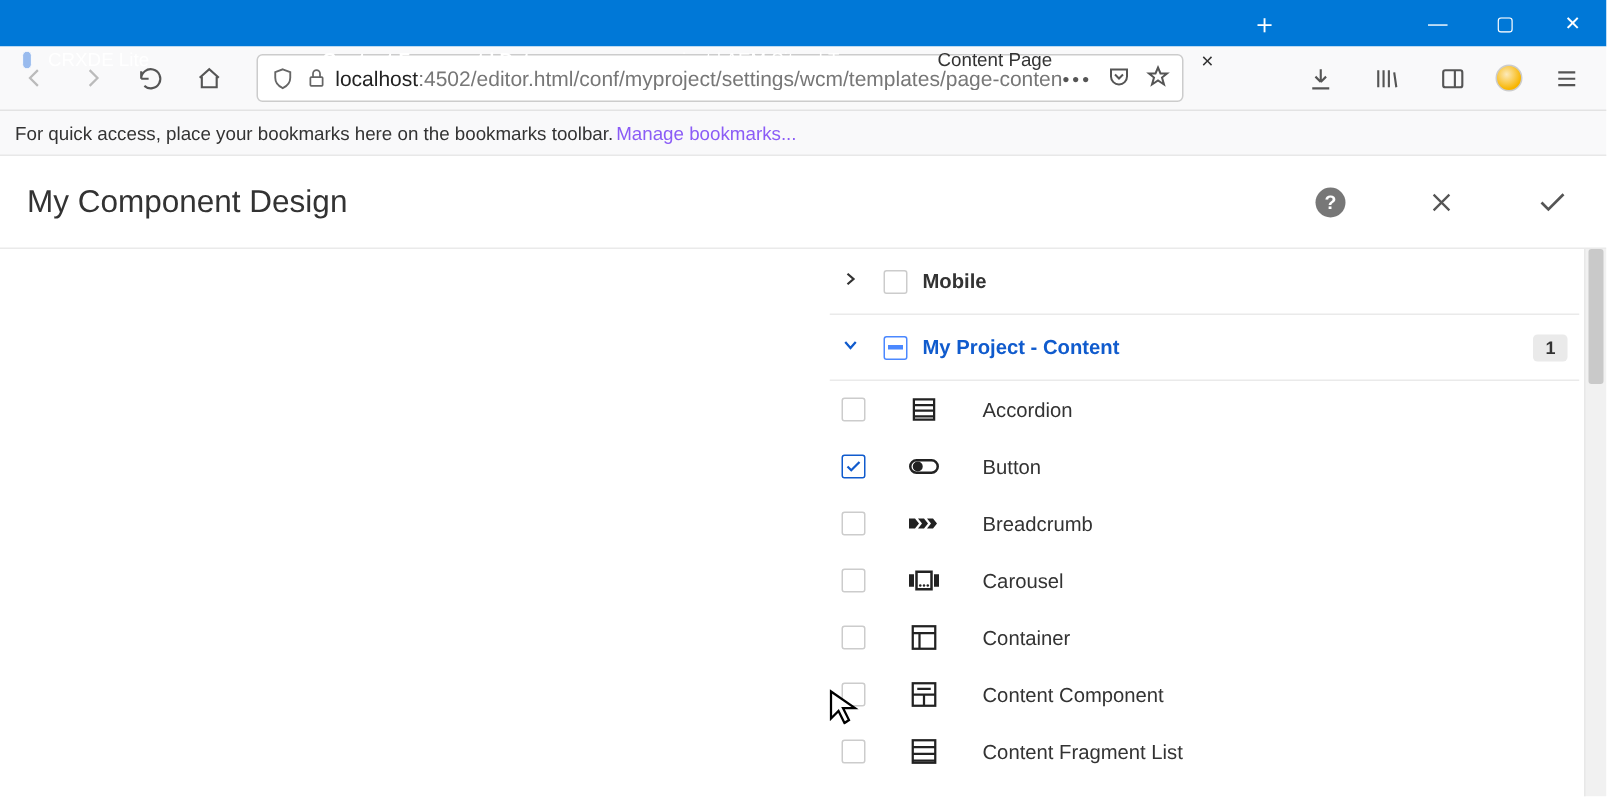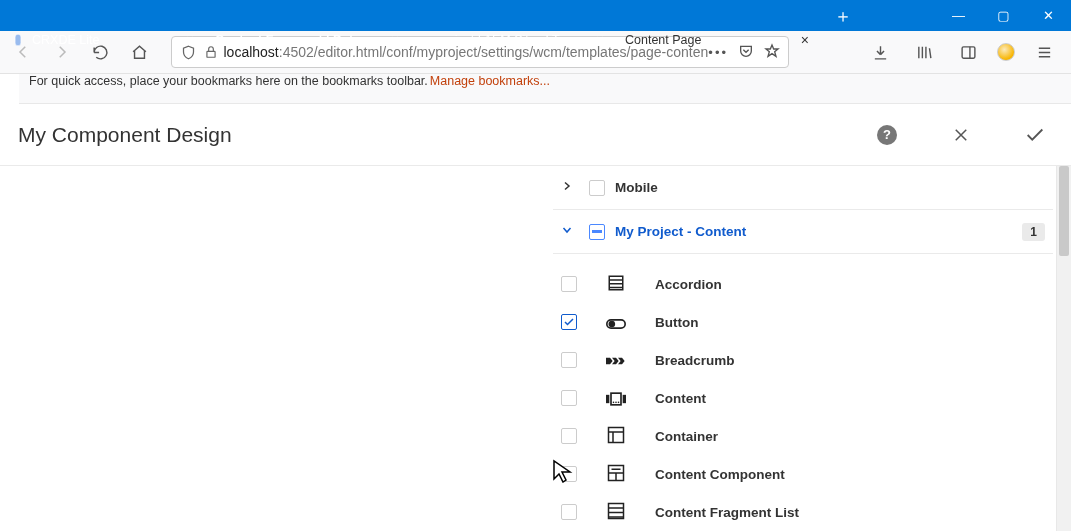--- a/index.html
+++ b/index.html
@@ -22,22 +22,22 @@
   .nav-btn { width: 30px; height: 30px; display: flex; align-items: center; justify-content: center; color: #555; border-radius: 4px; }
   .nav-btn.disabled { color: #bbb; }
   .urlbar { flex: 1; height: 32px; border: 1px solid #ccc; border-radius: 4px; background: #fff; display: flex; align-items: center; padding: 0 8px; margin: 0 60px 0 4px; max-width: 640px; }
   .urlbar .icon { width: 18px; display:flex; justify-content:center; color: #666; margin-right: 4px; }
   .urlbar .text { flex: 1; white-space: nowrap; overflow: hidden; text-overflow: ellipsis; font-size: 14px; color: #777; }
   .urlbar .text .host { color: #222; }
   .url-right { display:flex; align-items:center; gap:10px; color:#555; }
   .nav-right { display:flex; gap:14px; align-items:center; margin-left:auto; }
   .avatar { width:18px; height:18px; border-radius:50%; background: radial-gradient(circle at 40% 35%, #fceabb 0%, #f8b500 70%); border:1px solid #ccc; }
 
-  .bookmarkbar { height: 30px; background: #F9F9FA; display:flex; padding: 0 10px; font-size: 12.5px; color:#333; border-bottom:1px solid #e8e8e8;margin-left:19px; }
-  .bookmarkbar a { color:#c2410c; text-decoration:none; margin-left: 2px; }
+  .bookmarkbar { height: 30px; background: #F9F9FA; display:flex; align-items:center; padding: 0 10px; font-size: 12.5px; color:#333; border-bottom:1px solid #e8e8e8; }
+  .bookmarkbar a { color:#8b5cf6; text-decoration:none; margin-left: 2px; }
 
   
   .page { position: relative; height: calc(531px - 31px - 43px - 30px); background: #fff; }
   .dialog-header { height: 62px; display:flex; align-items:center; padding: 0 18px; border-bottom: 1px solid #eaeaea; gap: 38px; }
   .dialog-header h1 { font-size: 21px; font-weight: 400; color:#333; flex:1; }
   .dialog-header .hbtn { width:36px; height:36px; display:flex; align-items:center; justify-content:center; color:#6d6d6d; }
   .help-circle { width:20px; height:20px; border-radius:50%; background:#777; color:#fff; font-weight:bold; display:flex; align-items:center; justify-content:center; font-size:13px; }
 
   .content-area { position: absolute; top:62px; bottom:0; left:0; right:0; overflow:hidden; }
   .comp-panel { position:absolute; right:18px; top:0; bottom:0; width:500px; overflow-y:auto; border-right: 0; }
@@ -48,21 +48,21 @@
 
   .group-header { display:flex; align-items:center; height:44px; border-bottom:1px solid #eaeaea; padding-left:8px; gap:10px; }
   .group-header .toggle { width:18px; color:#555; }
   .group-header .check { width:16px; height:16px; border:1px solid #ccc; border-radius:2px; display:flex; align-items:center; justify-content:center; }
   .group-header.expanded .check { border-color:#4b88ff; }
   .group-header.expanded .check .minus { width:10px; height:3px; background:#4b88ff; }
   .group-header .name { font-weight: 700; font-size:13.5px; color:#333; }
   .group-header.expanded .name { color:#105bcd;text-align:center; }
   .group-header .badge { margin-left:auto; margin-right:8px; background:#eaeaea; border-radius:3px; padding:2px 8px; font-size:12px; font-weight:600; color:#333; }
 
-  .comp-item { display:flex; align-items:flex-end; height:38px; padding-left:8px; gap:28px;font-weight:bold; }
+  .comp-item { display:flex; align-items:center; height:38px; padding-left:8px; gap:28px; }
   .comp-item .check { width:16px; height:16px; border:1px solid #ccc; border-radius:2px; display:flex; align-items:center; justify-content:center; background:#fff; }
   .comp-item .check.checked { border-color:#105bcd; }
   .comp-item .check.checked svg { stroke:#105bcd; }
   .comp-item .cicon { width:22px; display:flex; justify-content:center; color:#222; }
   .comp-item .label { font-size:13.5px; color:#333; }
 
   .cursor { position:absolute; left:552px; top:355px; pointer-events:none; }
 </style>
 </head>
 <body>
@@ -266,21 +266,21 @@
         <span class="cicon">
           <svg width="20" height="14" viewBox="0 0 24 14" fill="#222">
               <rect x="0" y="2" width="4" height="10"></rect>
               <rect x="6" y="0" width="12" height="14" fill="none" stroke="#222" stroke-width="2"></rect>
               <rect x="20" y="2" width="4" height="10"></rect>
               <circle cx="9" cy="11" r="1" fill="#222"></circle>
               <circle cx="12" cy="11" r="1" fill="#222"></circle>
               <circle cx="15" cy="11" r="1" fill="#222"></circle>
             </svg>
         </span>
-        <span class="label">Content</span>
+        <span class="label">Carousel</span>
       </div>
 
       <div class="comp-item">
         <span class="check"></span>
         <span class="cicon">
           <svg width="18" height="18" viewBox="0 0 24 24" fill="none" stroke="#222" stroke-width="2">
               <rect x="2" y="2" width="20" height="20"></rect>
               <path d="M2 8h20M8 8v14"></path>
             </svg>
         </span>

